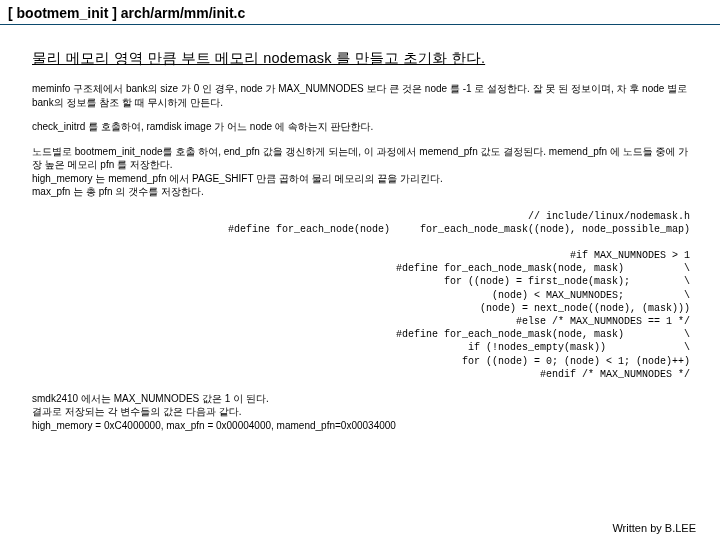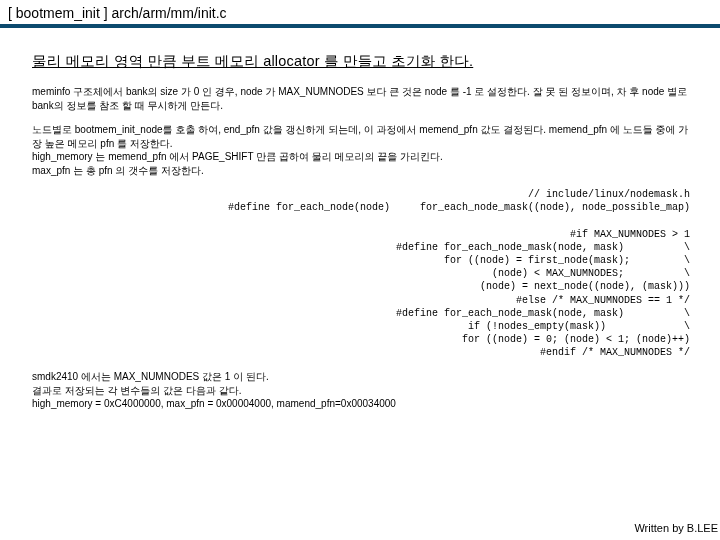--- a/index.html
+++ b/index.html
@@ -1,23 +1,23 @@
 <!DOCTYPE html>
 <html><head>
 <meta charset="utf-8">
 <style>
   * { margin: 0; padding: 0; box-sizing: border-box; }
   html, body { width: 720px; height: 540px; font-family: Arial, "Malgun Gothic", sans-serif; background: #fff; }
   .page { width: 720px; height: 540px; position: relative; }
   .header {
     padding: 5px 8px 3px 8px;
     font-size: 14px;
-    font-weight: normal;
+    font-weight: bold;
     color: #000;
-    border-bottom: 4px solid #0c4a6e;
+    border-bottom: 1px solid #0c4a6e;
   }
   .content {
     padding: 24px 30px 10px 32px;
   }
   .title {
     font-size: 14.5px;
     color: #000;
     text-decoration: underline;
     margin-bottom: 14px;
     letter-spacing: 0.2px;
@@ -35,39 +35,40 @@
     font-family: "Courier New", monospace;
     color: #000;
     line-height: 1.32;
     white-space: pre;
     margin-bottom: 11px;
     text-align: right;
   }
   .footer {
     position: absolute;
     bottom: 6px;
-    right: 2px;
+    right: 24px;
     font-size: 11px;
     color: #000;
     margin-top: 8px;
   }
 </style>
 </head>
 <body>
 
 <div class="page">
 
   <div class="header">
     <span>[ bootmem_init ] arch/arm/mm/init.c</span>
   </div>
 
   <div class="content">
-    <div class="title">물리 메모리 영역 만큼 부트 메모리 allocator 를 만들고 초기화 한다.</div>
+    <div class="title">물리 메모리 영역 만큼 부트 메모리 nodemask 를 만들고 초기화 한다.</div>
 
     <div class="para">meminfo 구조체에서 bank의 size 가 0 인 경우, node 가 MAX_NUMNODES 보다 큰 것은 node 를 -1 로 설정한다. 잘 못 된 정보이며, 차 후 node 별로 bank의 정보를 참조 할 때 무시하게 만든다.</div>
+    <div class="para">check_initrd 를 호출하여, ramdisk image 가 어느 node 에 속하는지 판단한다.</div>
     <div class="para">노드별로 bootmem_init_node를 호출 하여, end_pfn 값을 갱신하게 되는데, 이 과정에서 memend_pfn 값도 결정된다. memend_pfn 에 노드들 중에 가장 높은 메모리 pfn 를 저장한다.
 high_memory 는 memend_pfn 에서 PAGE_SHIFT 만큼 곱하여 물리 메모리의 끝을 가리킨다.
 max_pfn 는 총 pfn 의 갯수를 저장한다.</div>
 
     <div class="code">// include/linux/nodemask.h
 #define for_each_node(node)     for_each_node_mask((node), node_possible_map)
 
 #if MAX_NUMNODES &gt; 1
 #define for_each_node_mask(node, mask)          \
     for ((node) = first_node(mask);         \

